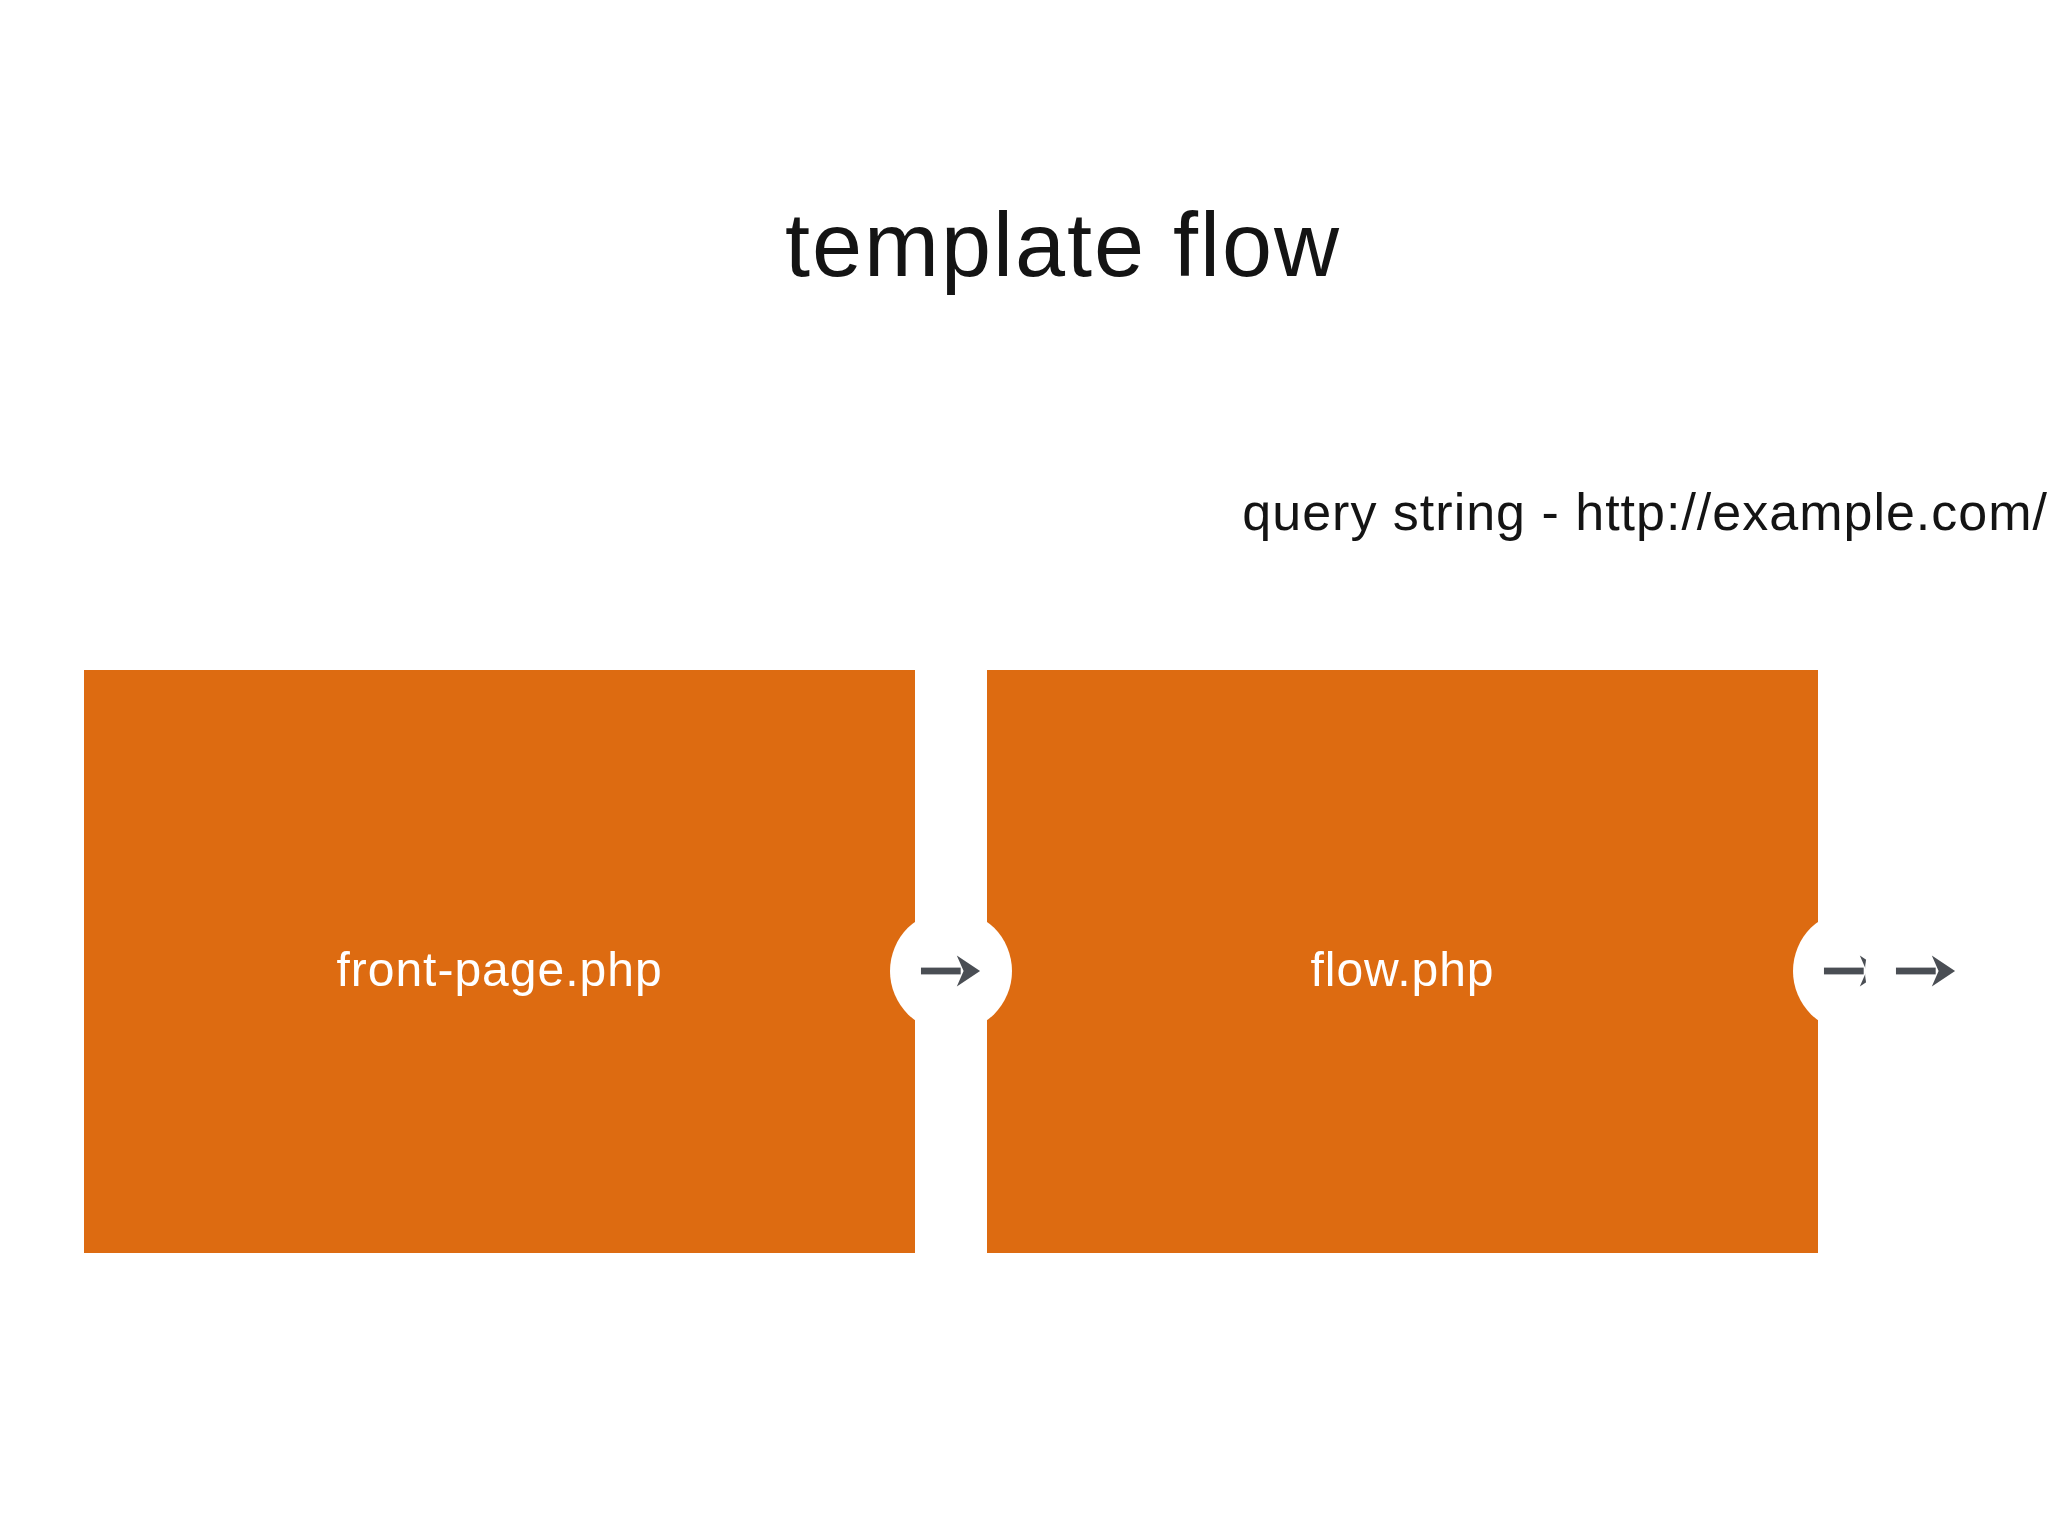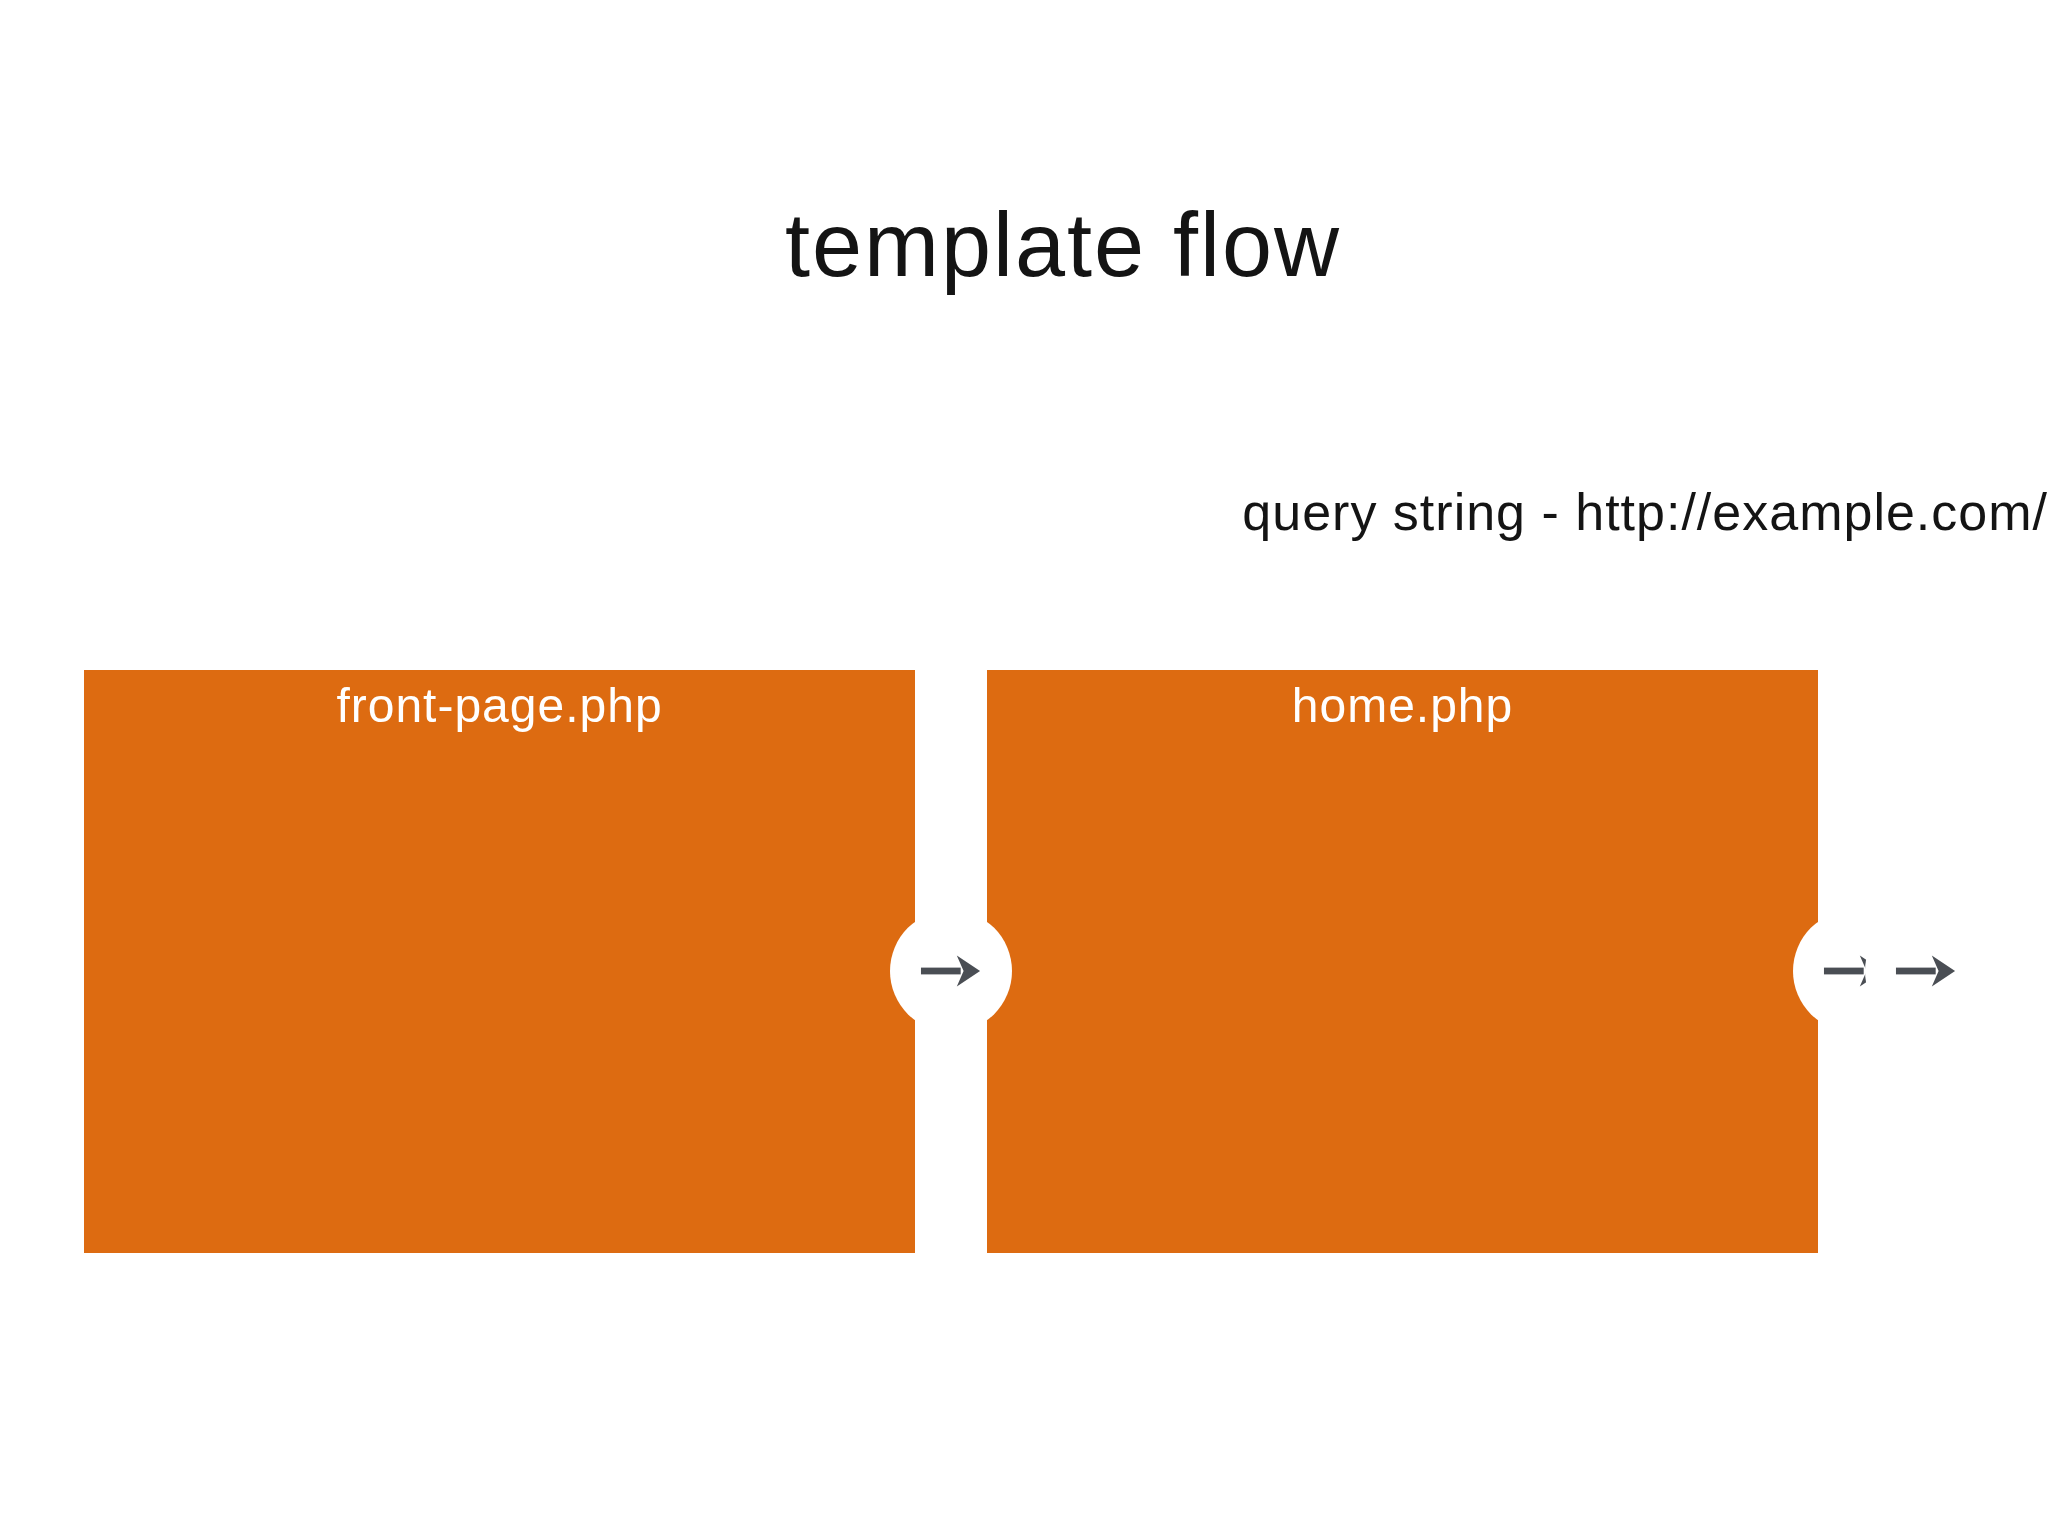--- a/index.html
+++ b/index.html
@@ -44,20 +44,21 @@
     left: 84px;
     top: 670px;
     width: 1878px;
     height: 583px;
     display: flex;
   }
   .flow-node {
     flex: 1 1 0;
     background: var(--node, #DD6B11);
     display: flex;
+    align-items: center;
     justify-content: center;
   }
   .flow-node-label {
     color: var(--nodeText, #FFFFFF);
     font-size: 48px;
     font-weight: 300;
     letter-spacing: 1px;
     transform: translateY(8px);
     white-space: nowrap;
   }
@@ -101,21 +102,21 @@
     </div>
     <div class="flow-connector">
       <div class="connector-circle">
         <svg class="arrow-right-icon" viewBox="0 0 64 34">
           <rect class="arrow-shape" x="1" y="13.5" width="41" height="7"></rect>
           <polygon class="arrow-shape" points="38,1 62,17 38,33 45,17"></polygon>
         </svg>
       </div>
     </div>
     <div class="flow-node">
-      <span class="flow-node-label">home.php</span>
+      <span class="flow-node-label">flow.php</span>
     </div>
     <div class="flow-connector">
       <div class="connector-circle">
         <svg class="arrow-right-icon" viewBox="0 0 64 34">
           <rect class="arrow-shape" x="1" y="13.5" width="41" height="7"></rect>
           <polygon class="arrow-shape" points="38,1 62,17 38,33 45,17"></polygon>
         </svg>
       </div>
     </div>
     <div class="flow-connector">

